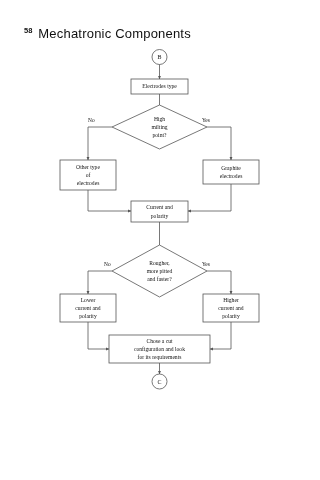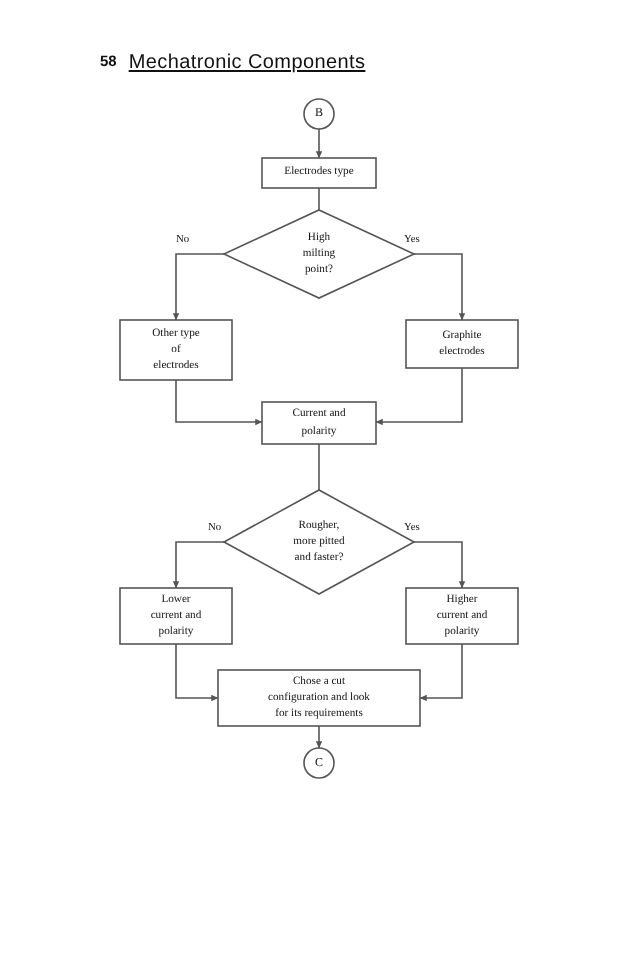--- a/index.html
+++ b/index.html
@@ -12,39 +12,38 @@
     height: 480px;
     position: relative;
     font-family: "Liberation Serif", "DejaVu Serif", serif;
     color: #1a1a1a;
     overflow: hidden;
   }
 
   
   #page-header {
     position: absolute;
-    left: 50px;
+    left: 24px;
     top: 26px;
     display: flex;
     align-items: flex-start;
     gap: 6px;
     white-space: nowrap;
   }
   #page-header .folio {
     font-family: "Liberation Sans", "DejaVu Sans", sans-serif;
     font-weight: bold;
     font-size: 7.5px;
     color: #111;
   }
   #page-header .running-title {
     font-family: "Liberation Sans", "DejaVu Sans", sans-serif;
-    font-size: 10px;
+    font-size: 13px;
     color: #111;
     letter-spacing: 0.2px;
-    text-decoration: underline;
   }
 
   
   #flowchart {
     position: absolute;
     left: 0;
     top: 0;
     width: 319px;
     height: 480px;
   }

